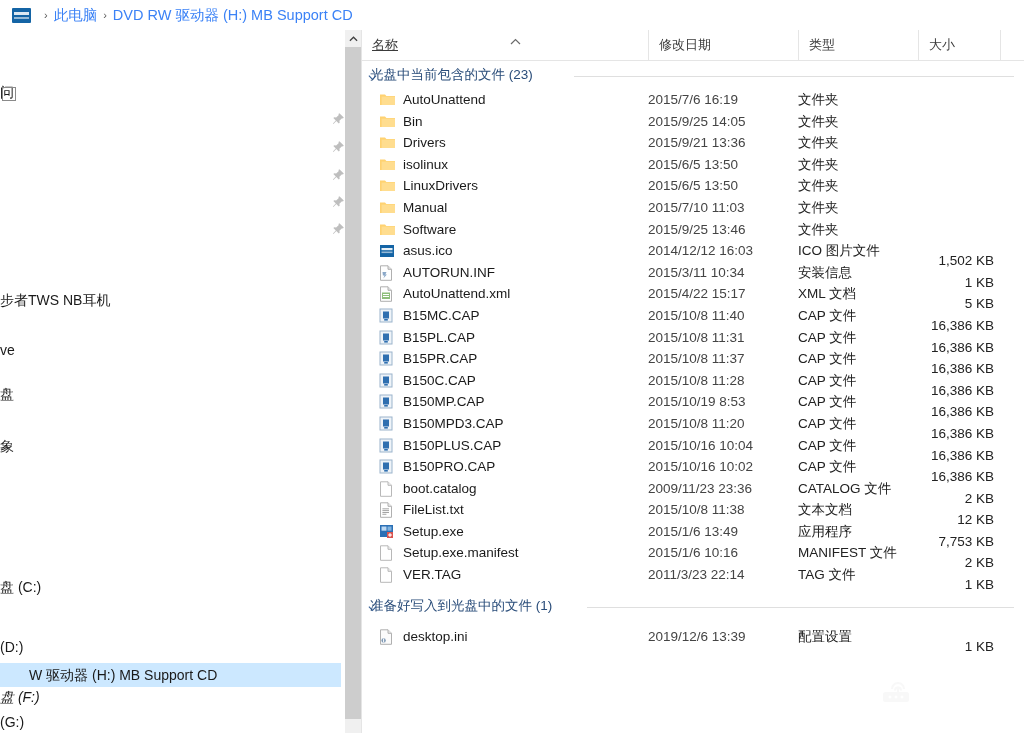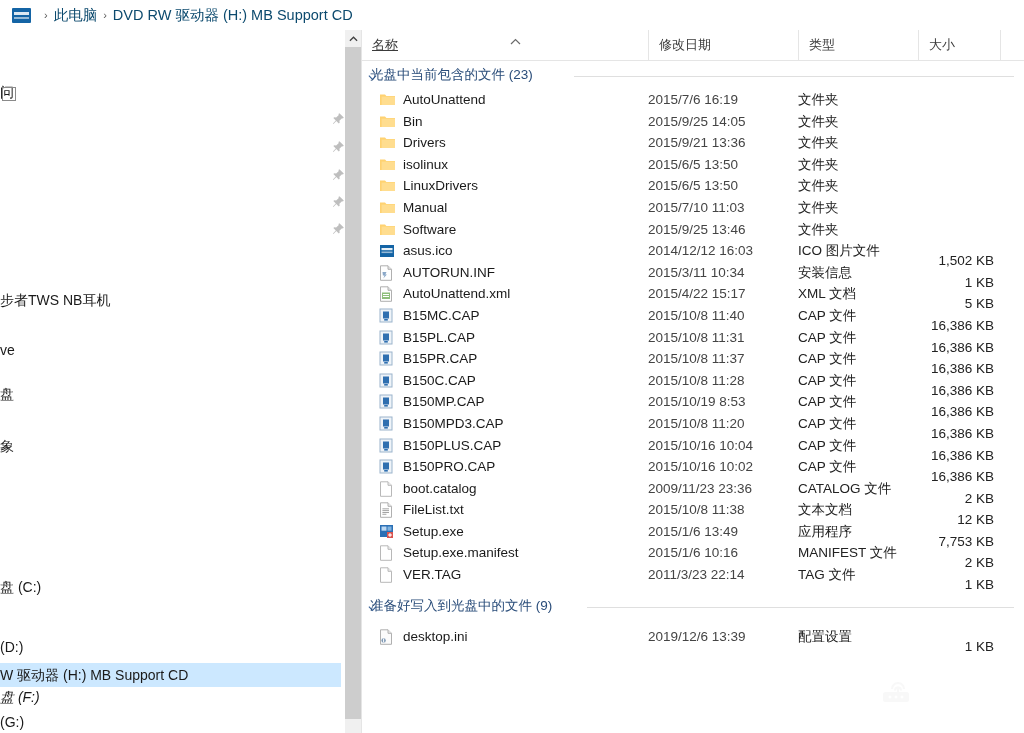--- a/index.html
+++ b/index.html
@@ -55,21 +55,21 @@
   }
   .crumb-sep {
     color: #5a5a5a;
     font-size: 11px;
     padding: 0 6px;
     flex: none;
     user-select: none;
   }
   .crumb {
     font-size: 14.5px;
-    color: #0c4a6e;
+    color: #3b82f6;
     white-space: nowrap;
     flex: none;
   }
 
   
   #navpane {
     position: absolute;
     left: 0; top: 30px;
     width: 345px; height: 703px;
     background: #ffffff;
@@ -309,21 +309,21 @@
   </div>
   <div class="nav-row" style="top:630px;">
     <span class="nav-label">ata (E:)</span>
   </div>
   <div class="nav-row" style="top:655px;font-style:italic;">
     <span class="nav-label">盘 (F:)</span>
   </div>
   <div class="nav-row" style="top:680px;">
     <span class="nav-label">(G:)</span>
   </div>
-  <div class="nav-row selected" style="top:633px;">
+  <div class="nav-row selected" style="top:633px;padding-left:29px;">
     <span class="nav-label">W 驱动器 (H:) MB Support CD</span>
   </div>
 
   <div class="pin" style="left:331px; top:82px;">
     <svg width="14" height="14" viewBox="0 0 16 16">
         <g fill="#8a8a8a">
           <path d="M9.6 1.4l5 5-1 1-1-.4-3 3 .3 2.2-1 1-2.8-2.8-3.3 3.3-.6-.6 3.3-3.3-2.8-2.8 1-1 2.2.3 3-3-.4-1z"></path>
         </g>
       </svg>
   </div>
@@ -635,21 +635,21 @@
         <span class="cell-size">1 KB</span>
       </div>
     </div>
 
   <div class="group" style="margin-top:6px;">
     <span class="chev">
       <svg width="9" height="9" viewBox="0 0 10 10">
           <path d="M1 3 L5 7 L9 3" stroke="#3a6298" stroke-width="1.3" fill="none"></path>
         </svg>
     </span>
-    <span class="gtitle">准备好写入到光盘中的文件 (9)</span>
+    <span class="gtitle">准备好写入到光盘中的文件 (1)</span>
     <span class="grule" style="left:225px;"></span>
   </div>
 
   <div id="group1rows" style="margin-top:6px;">
       <div class="row">
         <span class="cell-name"><span class="ficon"><svg width="14" height="16" viewBox="0 0 14 16">
               <path d="M1.5 .8 h7.5 l3.5 3.5 v11 h-11 z" fill="#fbfbfb" stroke="#b0b0b0" stroke-width="1"></path>
               <path d="M9 .8 v3.5 h3.5" fill="#e8e8e8" stroke="#b0b0b0" stroke-width="1"></path>
               <circle cx="4.6" cy="11.4" r="2.2" fill="#7f99b5"></circle>
               <rect x="4.1" y="9.6" width="1" height="3.6" fill="#ffffff"></rect>

